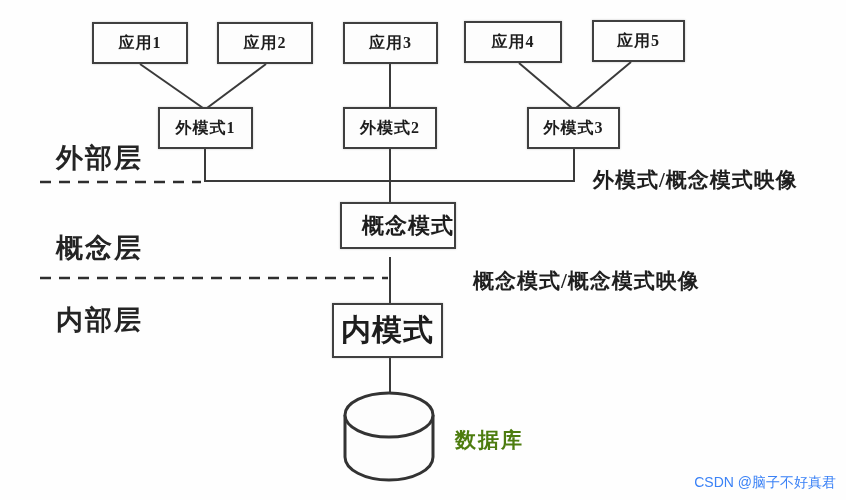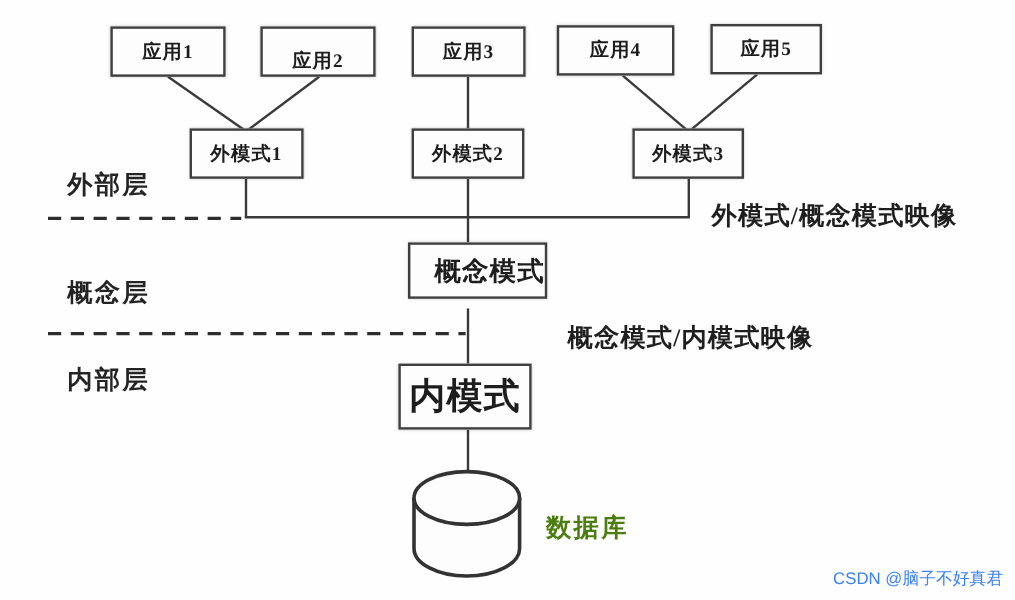--- a/index.html
+++ b/index.html
@@ -32,21 +32,21 @@
     font-size: 16px;
     font-weight: bold;
     color: #1d1d1d;
     letter-spacing: 1px;
     z-index: 2;
     box-sizing: border-box;
     box-shadow: 0 0 2px rgba(90,90,90,0.35);
   }
   .layer-label {
     position: absolute;
-    font-size: 21px;
+    font-size: 27px;
     font-weight: bold;
     color: #242424;
     letter-spacing: 2px;
     z-index: 2;
     white-space: nowrap;
   }
   .mapping-label {
     position: absolute;
     font-size: 21px;
     font-weight: bold;
@@ -118,21 +118,21 @@
 
     <g>
       <path class="cyl" d="M 345 415 L 345 457 A 44 23 0 0 0 433 457 L 433 415"></path>
       <ellipse class="cyl" cx="389" cy="415" rx="44" ry="22"></ellipse>
     </g>
   </svg>
 
   <div class="box" style="left:92px;  top:22px; width:96px; height:42px;">
       <span>应用1</span>
     </div>
-  <div class="box" style="left:217px; top:22px; width:96px; height:42px;align-items:flex-end;">
+  <div class="box" style="left:217px; top:22px; width:96px; height:42px;">
       <span>应用2</span>
     </div>
   <div class="box" style="left:343px; top:22px; width:95px; height:42px;">
       <span>应用3</span>
     </div>
   <div class="box" style="left:464px; top:21px; width:98px; height:42px;">
       <span>应用4</span>
     </div>
   <div class="box" style="left:592px; top:20px; width:93px; height:42px;">
       <span>应用5</span>
@@ -153,19 +153,19 @@
     </div>
   <div class="box" style="left:332px; top:303px; width:111px; height:55px; font-size:30px;">
       <span>内模式</span>
     </div>
 
   <div class="layer-label" style="left:56px; top:140px;">外部层</div>
   <div class="layer-label" style="left:56px; top:230px;text-align:center;">概念层</div>
   <div class="layer-label" style="left:56px; top:302px;">内部层</div>
 
   <div class="mapping-label" style="left:593px; top:166px;">外模式/概念模式映像</div>
-  <div class="mapping-label" style="left:473px; top:267px;">概念模式/内模式映像</div>
+  <div class="mapping-label" style="left:473px; top:267px;">概念模式/概念模式映像</div>
 
   <div class="db-label" style="left:455px; top:426px;">数据库</div>
 
   <div class="watermark">CSDN @脑子不好真君</div>
 
 </div>
 
 </body></html>

